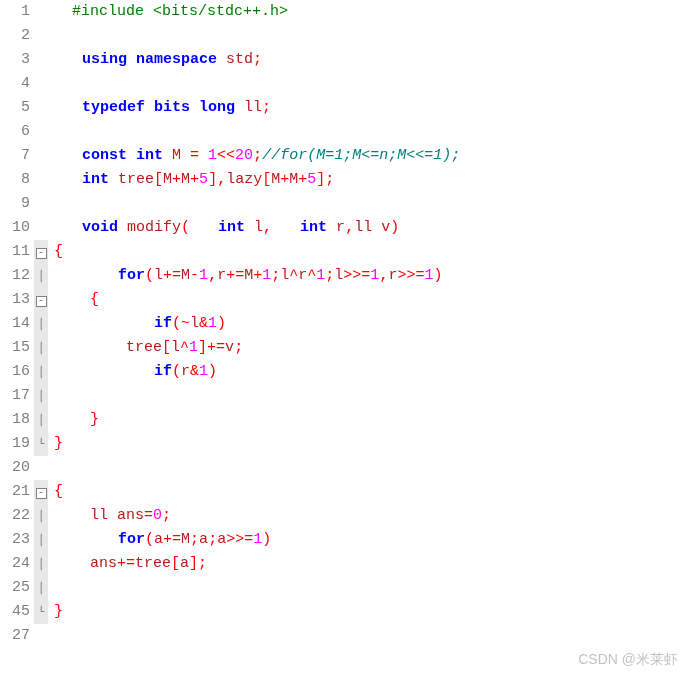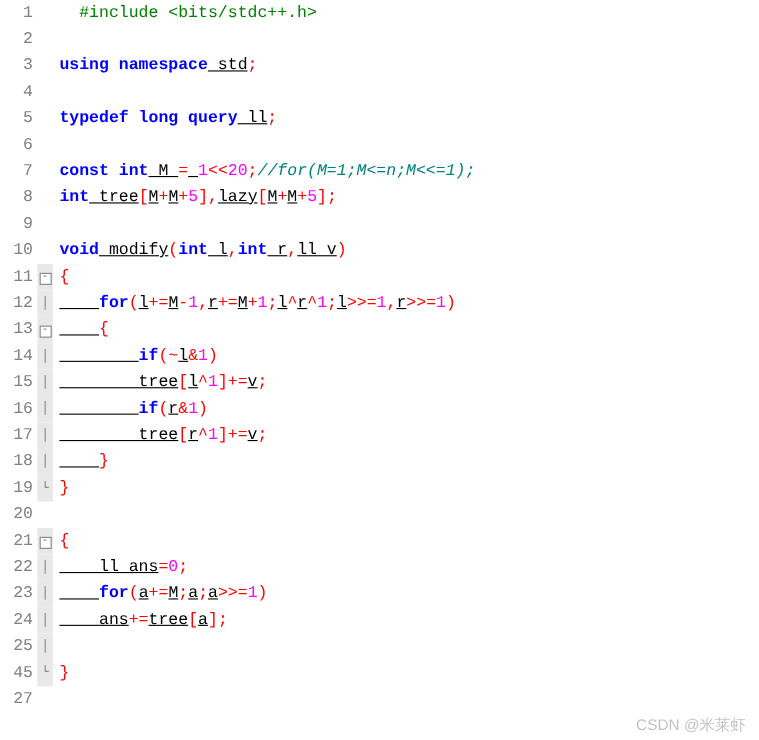--- a/index.html
+++ b/index.html
@@ -50,56 +50,56 @@
     border: 1px solid #808080;
     line-height: 8px;
     font-size: 10px;
     background: #fff;
     position: relative;
     top: 0px;
   }
   .code {
     padding-left: 6px;
   }
-  .kw { color: #0000ff; font-weight: bold; }
+  .kw { color: #0000ff; font-weight: bold; margin-left: 28px; }
   .pre { color: #008000; margin-left: 18px; }
   .op { color: #ff0000; }
   .num { color: #ff00ff; }
   .cmt { color: #008080; font-style: italic; text-align: center; }
-  .plain { color: #000000; text-decoration: underline; }
+  .plain { color: #b91c1c; }
   .watermark {
     position: absolute;
     bottom: 4px;
     right: 12px;
     color: rgba(0,0,0,0.25);
     font-family: Arial, sans-serif;
     font-size: 14px;
   }
 </style>
 </head>
 <body>
 
 <div class="editor" id="editor">
     <div class="line"><div class="gutter">1</div><div class="fold"></div><div class="code"><span class="pre">#include &lt;bits/stdc++.h&gt;</span></div></div>
     <div class="line"><div class="gutter">2</div><div class="fold"></div><div class="code"></div></div>
     <div class="line"><div class="gutter">3</div><div class="fold"></div><div class="code"><span class="kw">using namespace</span><span class="plain"> std</span><span class="op">;</span></div></div>
     <div class="line"><div class="gutter">4</div><div class="fold"></div><div class="code"></div></div>
-    <div class="line"><div class="gutter">5</div><div class="fold"></div><div class="code"><span class="kw">typedef long query</span><span class="plain"> ll</span><span class="op">;</span></div></div>
+    <div class="line"><div class="gutter">5</div><div class="fold"></div><div class="code"><span class="kw">typedef bits long</span><span class="plain"> ll</span><span class="op">;</span></div></div>
     <div class="line"><div class="gutter">6</div><div class="fold"></div><div class="code"></div></div>
     <div class="line"><div class="gutter">7</div><div class="fold"></div><div class="code"><span class="kw">const int</span><span class="plain"> M </span><span class="op">=</span><span class="plain"> </span><span class="num">1</span><span class="op">&lt;&lt;</span><span class="num">20</span><span class="op">;</span><span class="cmt">//for(M=1;M&lt;=n;M&lt;&lt;=1);</span></div></div>
     <div class="line"><div class="gutter">8</div><div class="fold"></div><div class="code"><span class="kw">int</span><span class="plain"> tree</span><span class="op">[</span><span class="plain">M</span><span class="op">+</span><span class="plain">M</span><span class="op">+</span><span class="num">5</span><span class="op">],</span><span class="plain">lazy</span><span class="op">[</span><span class="plain">M</span><span class="op">+</span><span class="plain">M</span><span class="op">+</span><span class="num">5</span><span class="op">];</span></div></div>
     <div class="line"><div class="gutter">9</div><div class="fold"></div><div class="code"></div></div>
     <div class="line"><div class="gutter">10</div><div class="fold"></div><div class="code"><span class="kw">void</span><span class="plain"> modify</span><span class="op">(</span><span class="kw">int</span><span class="plain"> l</span><span class="op">,</span><span class="kw">int</span><span class="plain"> r</span><span class="op">,</span><span class="plain">ll v</span><span class="op">)</span></div></div>
     <div class="line"><div class="gutter">11</div><div class="fold"><span class="box">-</span></div><div class="code"><span class="op">{</span></div></div>
     <div class="line"><div class="gutter">12</div><div class="fold">│</div><div class="code"><span class="plain">    </span><span class="kw">for</span><span class="op">(</span><span class="plain">l</span><span class="op">+=</span><span class="plain">M</span><span class="op">-</span><span class="num">1</span><span class="op">,</span><span class="plain">r</span><span class="op">+=</span><span class="plain">M</span><span class="op">+</span><span class="num">1</span><span class="op">;</span><span class="plain">l</span><span class="op">^</span><span class="plain">r</span><span class="op">^</span><span class="num">1</span><span class="op">;</span><span class="plain">l</span><span class="op">&gt;&gt;=</span><span class="num">1</span><span class="op">,</span><span class="plain">r</span><span class="op">&gt;&gt;=</span><span class="num">1</span><span class="op">)</span></div></div>
     <div class="line"><div class="gutter">13</div><div class="fold"><span class="box">-</span></div><div class="code"><span class="plain">    </span><span class="op">{</span></div></div>
     <div class="line"><div class="gutter">14</div><div class="fold">│</div><div class="code"><span class="plain">        </span><span class="kw">if</span><span class="op">(~</span><span class="plain">l</span><span class="op">&amp;</span><span class="num">1</span><span class="op">)</span></div></div>
     <div class="line"><div class="gutter">15</div><div class="fold">│</div><div class="code"><span class="plain">        tree</span><span class="op">[</span><span class="plain">l</span><span class="op">^</span><span class="num">1</span><span class="op">]+=</span><span class="plain">v</span><span class="op">;</span></div></div>
     <div class="line"><div class="gutter">16</div><div class="fold">│</div><div class="code"><span class="plain">        </span><span class="kw">if</span><span class="op">(</span><span class="plain">r</span><span class="op">&amp;</span><span class="num">1</span><span class="op">)</span></div></div>
-    <div class="line"><div class="gutter">17</div><div class="fold">│</div><div class="code"><span class="plain">        tree</span><span class="op">[</span><span class="plain">r</span><span class="op">^</span><span class="num">1</span><span class="op">]+=</span><span class="plain">v</span><span class="op">;</span></div></div>
+    <div class="line"><div class="gutter">17</div><div class="fold">│</div></div>
     <div class="line"><div class="gutter">18</div><div class="fold">│</div><div class="code"><span class="plain">    </span><span class="op">}</span></div></div>
     <div class="line"><div class="gutter">19</div><div class="fold">└</div><div class="code"><span class="op">}</span></div></div>
     <div class="line"><div class="gutter">20</div><div class="fold"></div></div>
     <div class="line"><div class="gutter">21</div><div class="fold"><span class="box">-</span></div><div class="code"><span class="op">{</span></div></div>
     <div class="line"><div class="gutter">22</div><div class="fold">│</div><div class="code"><span class="plain">    ll ans</span><span class="op">=</span><span class="num">0</span><span class="op">;</span></div></div>
     <div class="line"><div class="gutter">23</div><div class="fold">│</div><div class="code"><span class="plain">    </span><span class="kw">for</span><span class="op">(</span><span class="plain">a</span><span class="op">+=</span><span class="plain">M</span><span class="op">;</span><span class="plain">a</span><span class="op">;</span><span class="plain">a</span><span class="op">&gt;&gt;=</span><span class="num">1</span><span class="op">)</span></div></div>
     <div class="line"><div class="gutter">24</div><div class="fold">│</div><div class="code"><span class="plain">    ans</span><span class="op">+=</span><span class="plain">tree</span><span class="op">[</span><span class="plain">a</span><span class="op">];</span></div></div>
     <div class="line"><div class="gutter">25</div><div class="fold">│</div></div>
     <div class="line"><div class="gutter">45</div><div class="fold">└</div><div class="code"><span class="op">}</span></div></div>
     <div class="line"><div class="gutter">27</div><div class="fold"></div><div class="code"></div></div>

